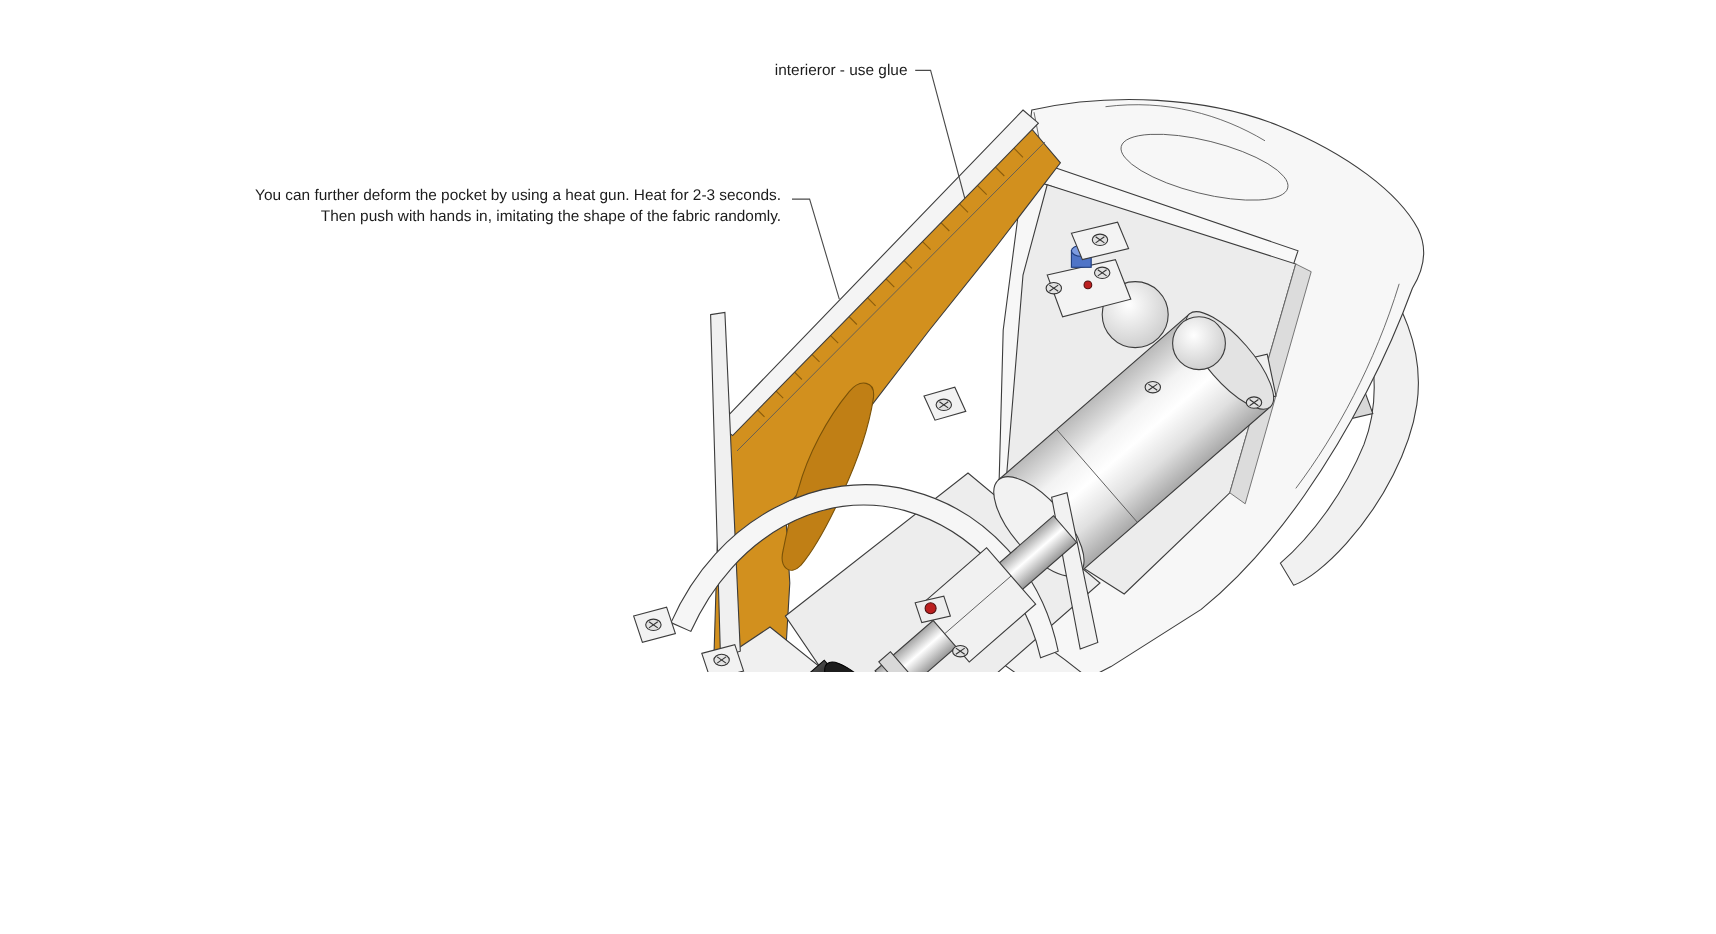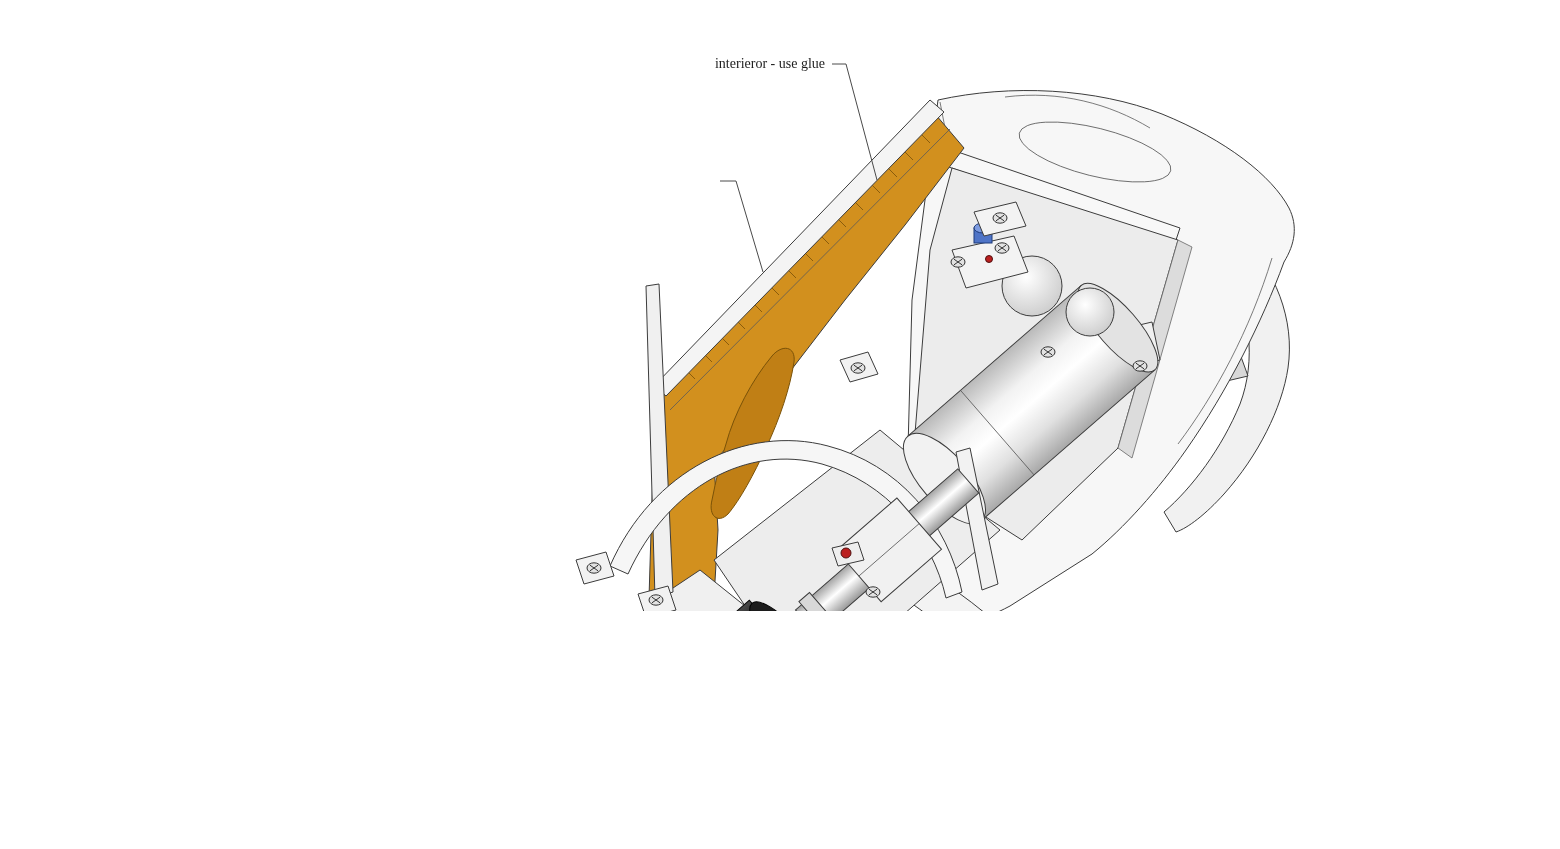--- a/index.html
+++ b/index.html
@@ -1,19 +1,19 @@
 <!DOCTYPE html>
 <html><head>
 <meta charset="utf-8">
 <style>
   html,body { margin:0; padding:0; background:#ffffff; }
   .stage {
     position:relative; width:1560px; height:611px; overflow:hidden;
     background:#ffffff;
-    font-family:Liberation Serif, serif;
+    font-family:Liberation Sans, sans-serif;
   }
   .stage svg { position:absolute; left:0; top:0; }
   .ann {
     position:absolute; font-size:14px; color:#1c1c1c; line-height:19px;
     text-align:right; white-space:nowrap;
   }
   .ann span { display:block; }
   .o  { stroke:#3c3c3c; stroke-width:1; }
   .o2 { stroke:#5a5a5a; stroke-width:0.8; fill:none; }
   .rib { stroke:#8a5c0c; stroke-width:1; }
@@ -222,14 +222,18 @@
   <g>
     <polyline class="leader" points="832,64 846,64 877,180"></polyline>
     <polyline class="leader" points="720,181 736,181 763,272"></polyline>
   </g>
 </svg>
 
 <div class="ann" style="left:500px; top:54px; width:325px;">
   <span>interieror - use glue</span>
 </div>
 
-
+<div class="ann" style="left:110px; top:168px; width:600px;">
+  <span>You can further deform the pocket by using a heat gun. Heat for 2-3 seconds.</span>
+  <span>Then push with hands in, imitating the shape of the fabric randomly.</span>
 </div>
 
+</div>
+
 </body></html>

